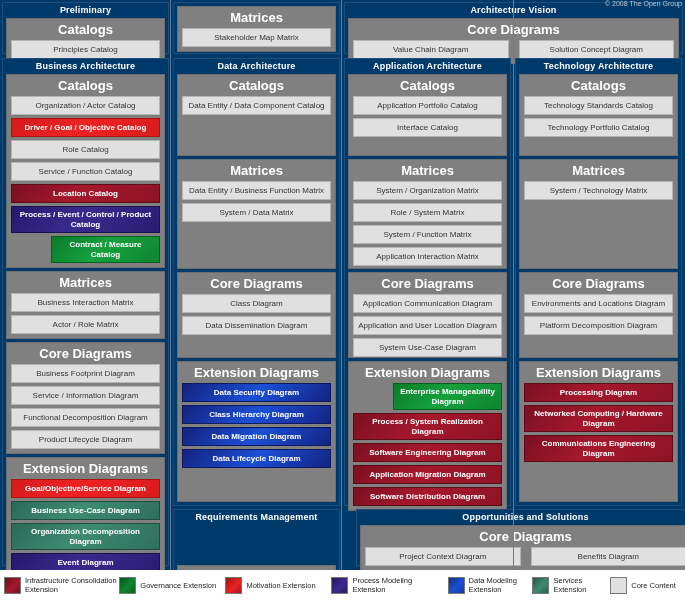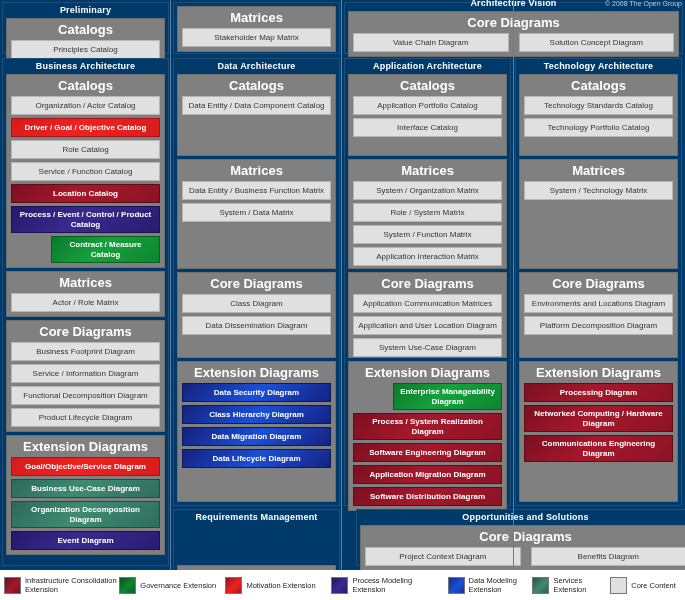--- a/index.html
+++ b/index.html
@@ -130,21 +130,21 @@
     <div class="phase-body" style="padding-top:3px;">
       <div class="group" style="flex:1;">
         <div class="group-title">Matrices</div>
         <div class="items" id="stake-mat">
             <div class="chip core">Stakeholder Map Matrix</div>
           </div>
       </div>
     </div>
   </div>
 
-  <div class="phase" style="left:344px;top:2px;width:339px;height:52px;justify-content:center;">
+  <div class="phase" style="left:344px;top:2px;width:339px;height:52px;">
     <div class="phase-title">Architecture Vision</div>
     <div class="phase-body">
       <div class="group" style="flex:1;">
         <div class="group-title">Core Diagrams</div>
         <div class="items" id="vision-core" style="flex-direction:row;gap:10px;">
             <div class="chip core" style="flex: 1 1 0%;">Value Chain Diagram</div>
             <div class="chip core" style="flex: 1 1 0%;">Solution Concept Diagram</div>
           </div>
       </div>
     </div>
@@ -161,20 +161,21 @@
             <div class="chip core">Role Catalog</div>
             <div class="chip core">Service / Function Catalog</div>
             <div class="chip infra">Location Catalog</div>
             <div class="chip procmod">Process / Event / Control / Product Catalog</div>
             <div class="chip gov">Contract / Measure Catalog</div>
           </div>
       </div>
       <div class="group">
         <div class="group-title">Matrices</div>
         <div class="items" id="ba-mat">
+            <div class="chip core">Business Interaction Matrix</div>
             <div class="chip core">Actor / Role Matrix</div>
           </div>
       </div>
       <div class="group">
         <div class="group-title">Core Diagrams</div>
         <div class="items" id="ba-core">
             <div class="chip core">Business Footprint Diagram</div>
             <div class="chip core">Service / Information Diagram</div>
             <div class="chip core">Functional Decomposition Diagram</div>
             <div class="chip core">Product Lifecycle Diagram</div>
@@ -242,21 +243,21 @@
         <div class="items" id="aa-mat">
             <div class="chip core">System / Organization Matrix</div>
             <div class="chip core">Role / System Matrix</div>
             <div class="chip core">System / Function Matrix</div>
             <div class="chip core">Application Interaction Matrix</div>
           </div>
       </div>
       <div class="group" style="height:86px;">
         <div class="group-title">Core Diagrams</div>
         <div class="items" id="aa-core">
-            <div class="chip core">Application Communication Matrices</div>
+            <div class="chip core">Application Communication Diagram</div>
             <div class="chip core">Application and User Location Diagram</div>
             <div class="chip core">System Use-Case Diagram</div>
           </div>
       </div>
       <div class="group" style="flex:1;">
         <div class="group-title">Extension Diagrams</div>
         <div class="items" id="aa-ext">
             <div class="chip gov">Enterprise Manageability Diagram</div>
             <div class="chip infra">Process / System Realization Diagram</div>
             <div class="chip infra">Software Engineering Diagram</div>

